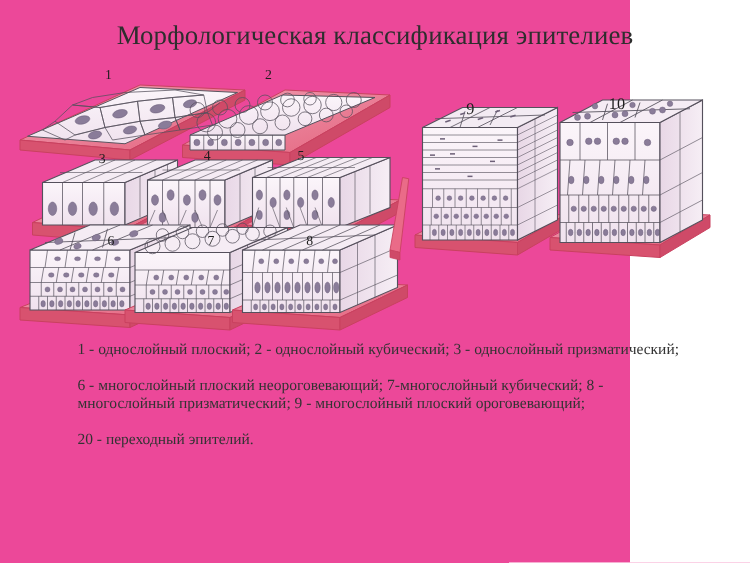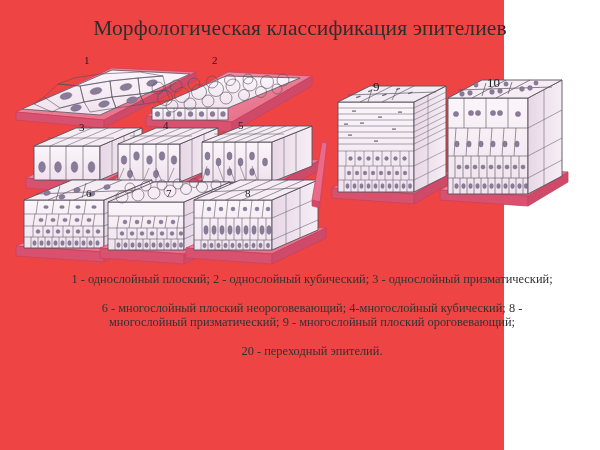--- a/index.html
+++ b/index.html
@@ -14,21 +14,21 @@
     overflow: hidden;
     font-family: "Liberation Serif", "DejaVu Serif", serif;
     color: #2b2b2b;
     position: relative;
   }
 
   #page {
     position: relative;
     width: 504px;
     height: 450px;
-    background: #ef4444;
+    background: #ec4899;
   }
 
   
   .title {
     position: absolute;
     left: 0;
     top: 16px;
     width: 600px;
     text-align: center;
     font-family: "Liberation Serif", "DejaVu Serif", serif;
@@ -62,21 +62,21 @@
     left: 62px;
     top: 272px;
     width: 500px;
     font-family: "Liberation Serif", "DejaVu Serif", serif;
     font-size: 12.4px;
     line-height: 14.5px;
     color: #333333;
   }
   .caption p {
     margin: 0 0 14px 0;
-    text-align: center;
+    text-align: left;
   }
   .caption p:last-child { margin-bottom: 0; }
 
   svg { display: block; overflow: visible; }
 </style>
 </head>
 <body>
 
 <div id="page">
 
@@ -669,17 +669,17 @@
     <div class="num" style="left:238px; top:70px;">5</div>
     <div class="num" style="left:86px;  top:138px;">6</div>
     <div class="num" style="left:166px; top:138px;">7</div>
     <div class="num" style="left:245px; top:138px;">8</div>
     <div class="num big" style="left:373px; top:30px;">9</div>
     <div class="num big" style="left:487px; top:26px;">10</div>
   </div>
 
   <div class="caption">
     <p>1 - однослойный плоский; 2 - однослойный кубический; 3 - однослойный призматический;</p>
-    <p>6 - многослойный плоский неороговевающий; 4-многослойный кубический; 8 - многослойный призматический; 9 - многослойный плоский ороговевающий;</p>
+    <p>6 - многослойный плоский неороговевающий; 7-многослойный кубический; 8 - многослойный призматический; 9 - многослойный плоский ороговевающий;</p>
     <p>20 - переходный эпителий.</p>
   </div>
 
 </div>
 
 </body></html>

